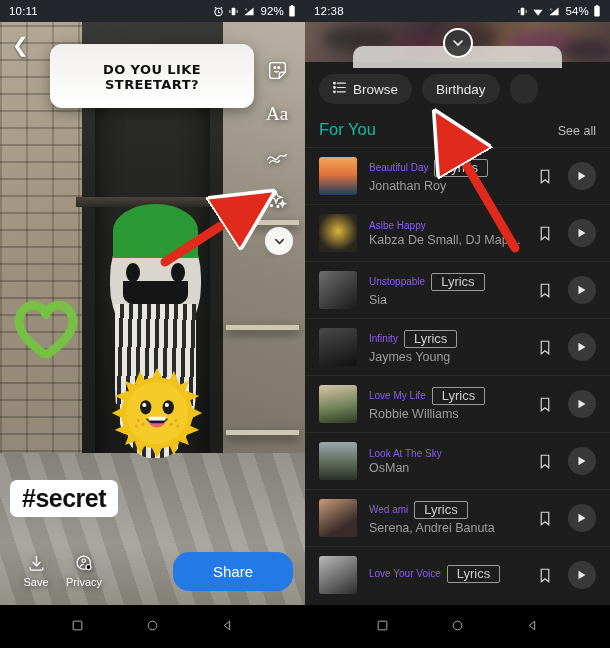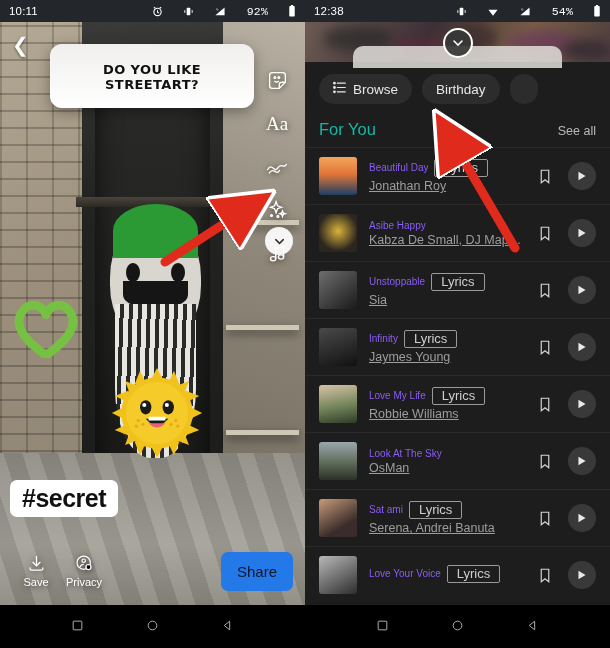--- a/index.html
+++ b/index.html
@@ -11,21 +11,21 @@
   }
   .screen { position: relative; width: 610px; height: 648px; display: flex; }
   .panel { position: relative; width: 305px; height: 648px; overflow: hidden; background: #000; }
 
   
   .statusbar {
     height: 22px; background: #23262b; color: #fff;
     display: flex; align-items: center; justify-content: space-between;
     padding: 0 9px; font-size: 11.5px; letter-spacing: .2px;
   }
-  .statusbar .right { display: flex; align-items: center; gap: 20px; font-family: Liberation Mono, monospace; }
+  .statusbar .right { display: flex; align-items: center; gap: 4px; }
   .sb-icon { display: inline-flex; align-items: center; }
   .batt-txt { font-size: 11.5px; margin-left: 1px; }
 
   
   .story {
     position: absolute; top: 22px; left: 0; right: 0; bottom: 43px;
     overflow: hidden;
   }
   .photo { position: absolute; inset: 0; }
   
@@ -102,21 +102,21 @@
   }
 
   .story-top {
     position: absolute; left: 0; right: 0; top: 0; height: 46px;
     display: flex; align-items: center; padding: 0 12px;
   }
   .back-chevron { color: #fff; font-size: 20px; line-height: 1; opacity: .95;
     text-shadow: 0 1px 3px rgba(0,0,0,.6); }
 
   .tools {
-    position: absolute; right: 6px; top: 48px; width: 44px;
+    position: absolute; right: 6px; top: 38px; width: 44px;
     display: flex; flex-direction: column; align-items: center; gap: 22px;
   }
   .tool { color: #fff; filter: drop-shadow(0 1px 3px rgba(0,0,0,.65));
     display: flex; align-items: center; justify-content: center; }
   .tool.aa { font-size: 19px; font-family: "Liberation Serif", serif; }
 
   .collapse-btn {
     position: absolute; right: 12px; top: 205px; width: 28px; height: 28px;
     border-radius: 50%; background: rgba(255,255,255,.92);
     display: flex; align-items: center; justify-content: center;
@@ -143,22 +143,22 @@
     font-size: 25px; font-weight: bold; color: #111; letter-spacing: -.5px;
   }
   .bottom-bar {
     position: absolute; left: 0; right: 0; bottom: 8px; height: 52px;
     display: flex; align-items: center; padding: 0 12px;
   }
   .bb-action { display: flex; flex-direction: column; align-items: center;
     width: 48px; color: #fff; filter: drop-shadow(0 1px 3px rgba(0,0,0,.7)); }
   .bb-action .lbl { font-size: 11px; margin-top: 3px; }
   .share-btn {
-    margin-left: auto; background: #2479e8; color: #0f172a;
-    border-radius: 7px; padding: 11px 16px; font-size: 15px;
+    margin-left: auto; background: #2479e8; color: #ffffff;
+    border-radius: 16px; padding: 11px 40px; font-size: 15px;
   }
 
   
   .music { position: absolute; top: 22px; left: 0; right: 0; bottom: 43px; background: #1d1d1d; }
   .music-hero {
     position: relative; height: 40px;
     background: linear-gradient(120deg, #6d5b52, #3d2f36 40%, #7a5f47 70%, #4a3b3f);
     filter: blur(0px);
   }
   .hero-blobs { position: absolute; inset: 0; overflow: hidden; opacity: .75; }
@@ -203,21 +203,21 @@
   .art { width: 38px; height: 38px; border-radius: 3px; flex: none;
     background: #3a3a3a; position: relative; overflow: hidden; }
   .song-meta { flex: 1 1 auto; min-width: 0; }
   .song-title-line { display: flex; align-items: center; gap: 6px; }
   .song-title { color: #8b5cf6; font-size: 10px; white-space: nowrap; overflow: hidden; text-overflow: ellipsis; }
   .lyrics-badge {
     border: 1px solid #9a9a9a; color: #cfcfcf; font-size: 13px;
     padding: 1px 9px; border-radius: 2px; flex: none; line-height: 1.1;
   }
   .song-artist { color: #9d9d9d; font-size: 12.5px; margin-top: 2px;
-    white-space: nowrap; overflow: hidden; text-overflow: ellipsis; text-decoration: underline; }
+    white-space: nowrap; overflow: hidden; text-overflow: ellipsis; }
   .bookmark-btn { flex: none; width: 22px; display: flex; justify-content: center; }
   .play-btn {
     flex: none; width: 28px; height: 28px; border-radius: 50%;
     background: #393939; display: flex; align-items: center; justify-content: center;
   }
 
   
   .navbar {
     position: absolute; left: 0; right: 0; bottom: 0; height: 43px;
     background: #000; display: flex; align-items: center; justify-content: center; gap: 62px;
@@ -624,21 +624,21 @@
             <svg width="10" height="10" viewBox="0 0 12 14" fill="#e9e9e9">
                 <path d="M1 1l10 6-10 6z"></path>
               </svg>
           </span>
         </div>
 
         <div class="song-row">
           <div class="art" style="background:linear-gradient(150deg,#c89b7b,#3a2c2a 70%);"></div>
           <div class="song-meta">
             <div class="song-title-line">
-              <span class="song-title">Sat ami</span>
+              <span class="song-title">Wed ami</span>
               <span class="lyrics-badge">Lyrics</span>
             </div>
             <div class="song-artist">Serena, Andrei Banuta</div>
           </div>
           <span class="bookmark-btn">
             <svg width="12" height="15" viewBox="0 0 14 18" fill="none" stroke="#d6d6d6" stroke-width="1.4">
                 <path d="M2.5 1.5h9v15l-4.5-3.6-4.5 3.6z"></path>
               </svg>
           </span>
           <span class="play-btn">

